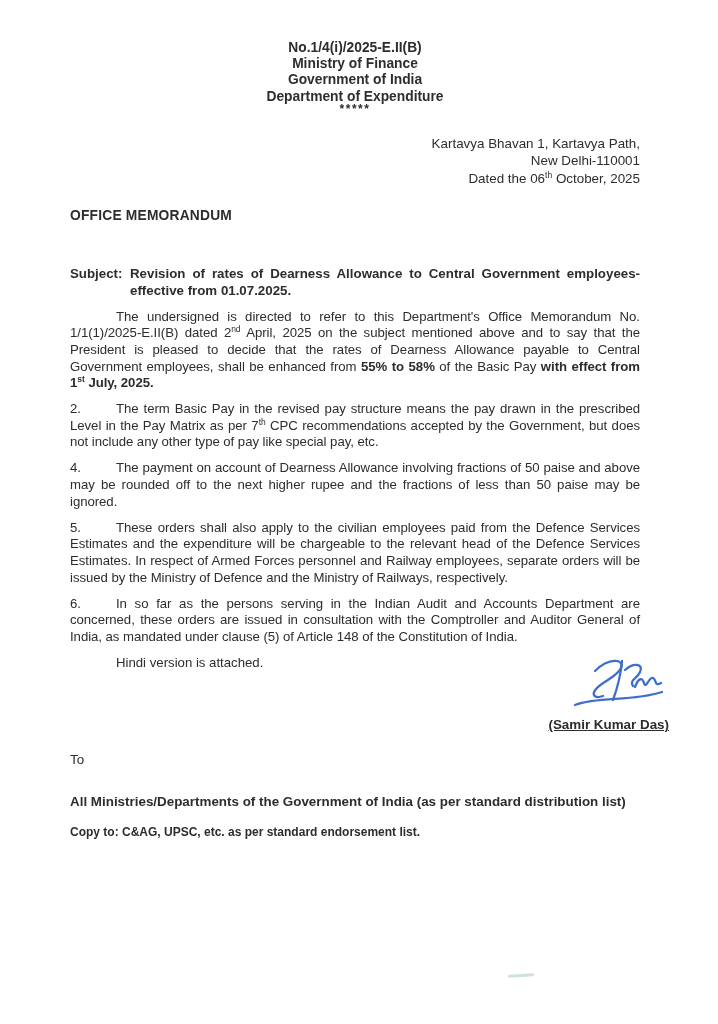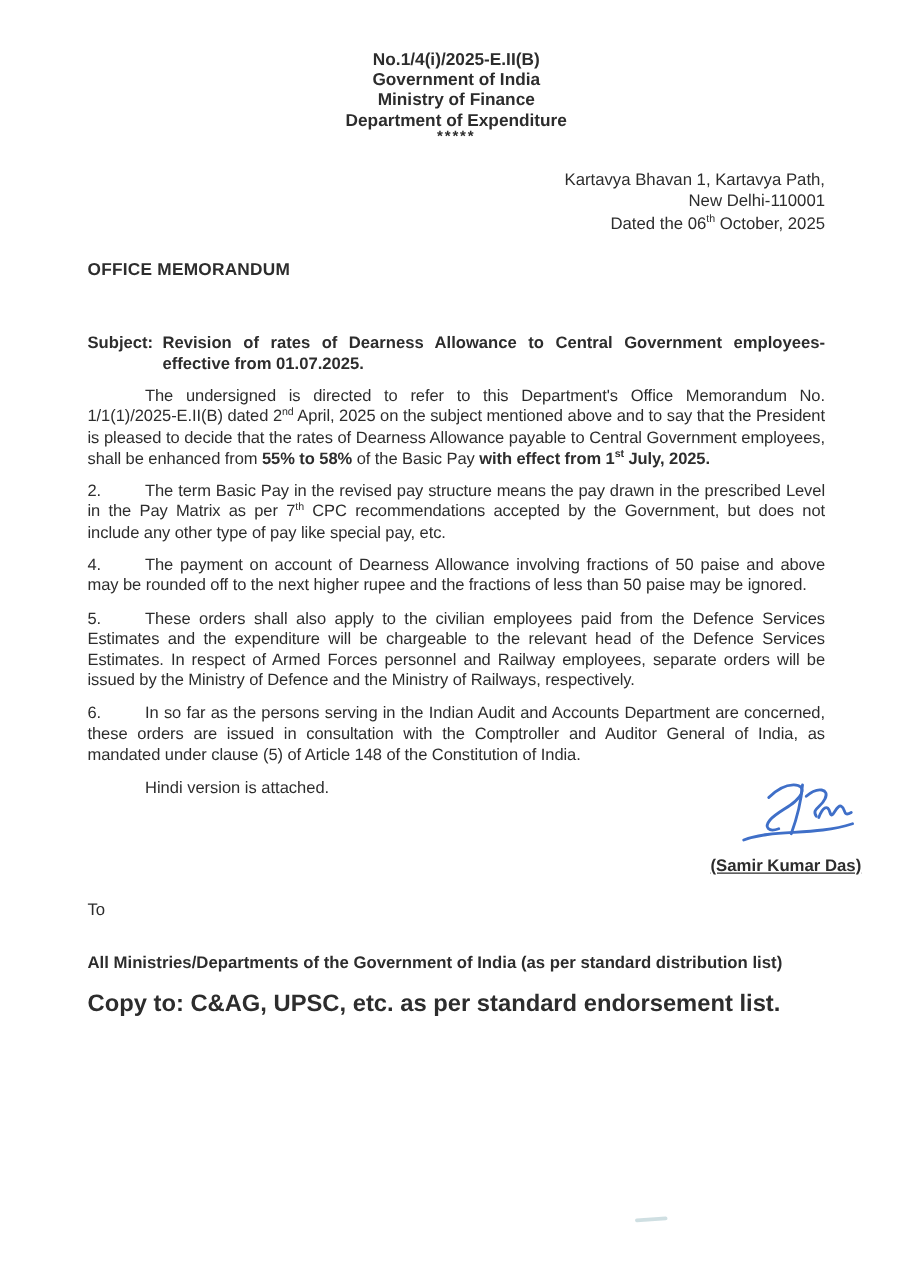--- a/index.html
+++ b/index.html
@@ -5,58 +5,58 @@
   html,body { margin:0; padding:0; background:#ffffff; }
   .page {
     position:relative;
     width:718px; height:1024px;
     background:#ffffff;
     overflow:hidden;
     font-family:"Liberation Sans", sans-serif;
     color:#2d2d2d;
     -webkit-font-smoothing:antialiased;
   }
-  .content { padding:40px 58px 0 70px; }
+  .content { padding:40px 78px 0 70px; }
   .hdr-line { text-align:center; font-weight:bold; font-size:13.8px; line-height:16.2px; }
   .stars { text-align:center; font-weight:bold; font-size:12px; line-height:9px; letter-spacing:1.5px; }
   .addr { text-align:right; font-size:13.4px; line-height:17.4px; margin-top:21px; }
   .om-title { text-align:left; font-weight:bold; font-size:13.8px; letter-spacing:0.2px; margin-top:21px; }
   .subject { display:flex; margin-top:43px; font-weight:bold; font-size:13.3px; line-height:16.6px; }
   .subject-label { width:60px; flex:none; }
   .subject-text { flex:1; }
   .subject-l1 { text-align:justify; text-align-last:justify; }
   .para { font-size:13.2px; line-height:16.6px; text-align:justify; margin:9.5px 0 0 0; letter-spacing:-0.05px; }
   .para-first { text-indent:46px; }
   .pnum { display:inline-block; width:46px; }
   sup { font-size:8.5px; vertical-align:super; line-height:0; }
   b { font-weight:bold; }
   .hindi-note { font-size:13.2px; line-height:16.6px; margin-top:10px; text-indent:46px; }
   .sig-block { position:relative; text-align:right; margin-top:2px; margin-right:-29px;text-decoration:underline; }
   .sig-ink { display:inline-block; margin:-30px 2px -10px 0; }
   .sig-name { font-weight:bold; font-size:13.4px; line-height:16.6px; }
   .sig-title { font-size:13.4px; line-height:16.6px; }
   .to-line { font-size:13.4px; margin-top:18px; }
   .dist-line { font-weight:bold; font-size:13.4px; margin-top:27px; }
-  .copy-line { font-weight:bold; font-size:19px; margin-top:16px; }
+  .copy-line { font-weight:bold; font-size:12px; margin-top:16px; }
   .scan-artifact {
     position:absolute; left:508px; top:974px;
     width:26px; height:3px; border-radius:2px;
     background:rgba(95,150,160,0.30);
     transform:rotate(-4deg);
   }
 </style>
 </head>
 <body>
 
 <div class="page">
   <div class="content">
 
     <div class="hdr-line">No.1/4(i)/2025-E.II(B)</div>
+    <div class="hdr-line">Ministry of Finance</div>
     <div class="hdr-line">Government of India</div>
-    <div class="hdr-line">Ministry of Finance</div>
     <div class="hdr-line">Department of Expenditure</div>
     <div class="stars">*****</div>
 
     <div class="addr">
       <div>Kartavya Bhavan 1, Kartavya Path,</div>
       <div>New Delhi-110001</div>
       <div><span>Dated the 06</span><sup>th</sup><span> October, 2025</span></div>
     </div>
 
     <div class="om-title">OFFICE MEMORANDUM</div>

